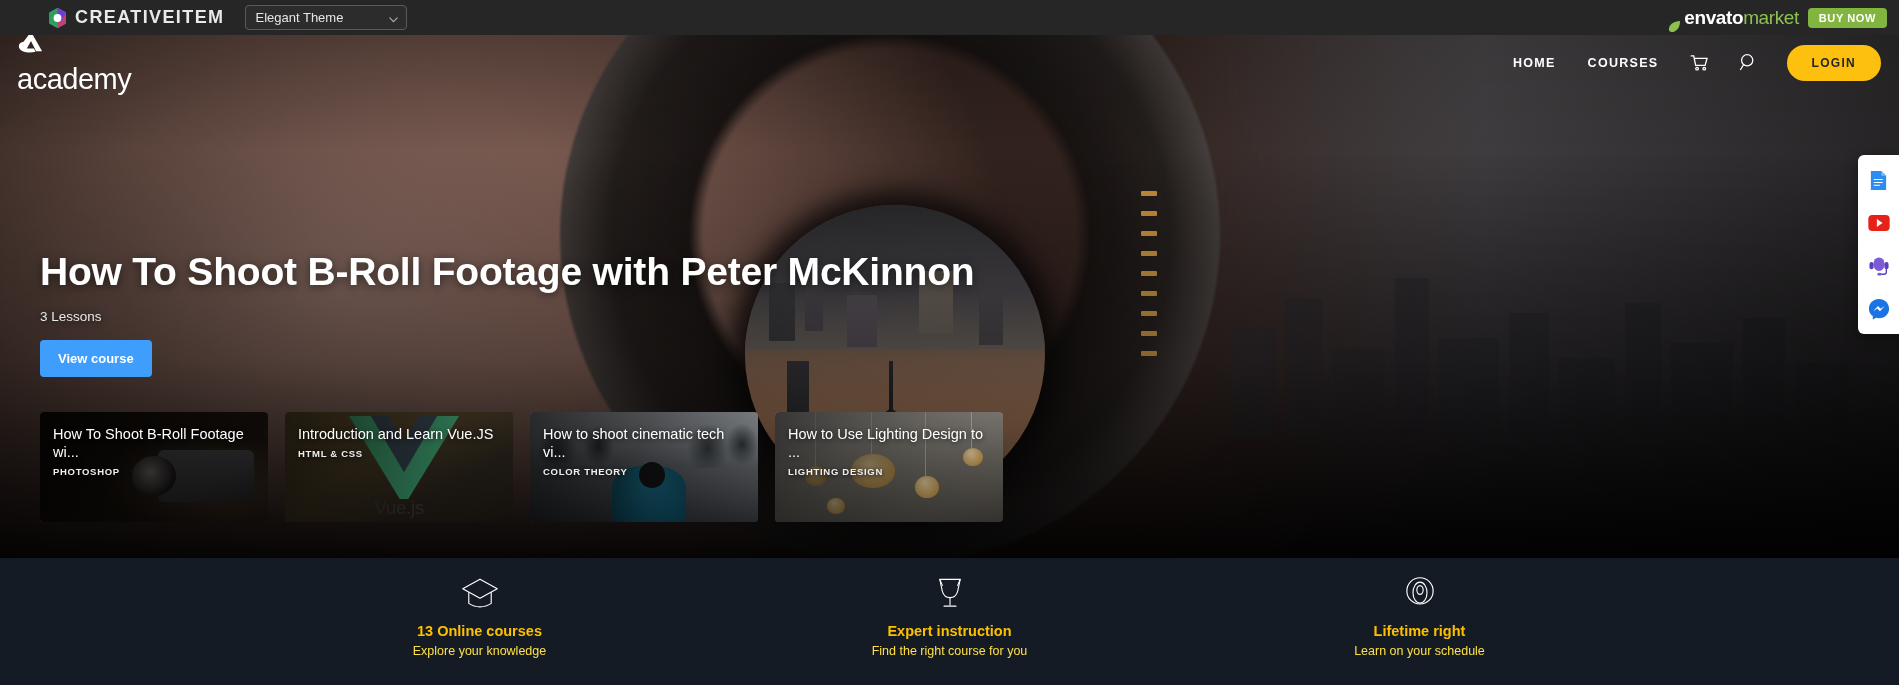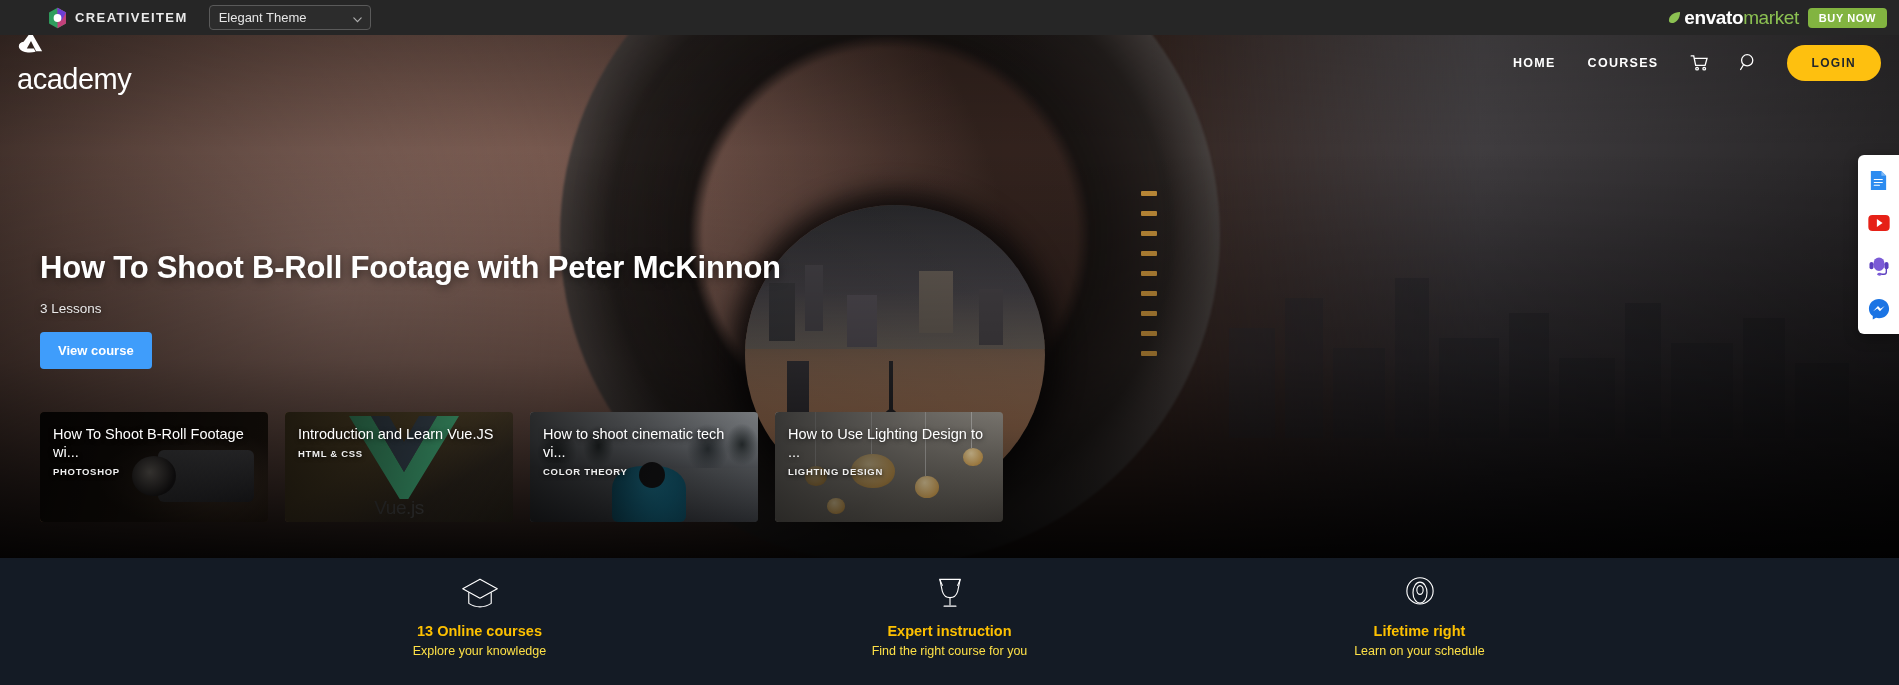--- a/index.html
+++ b/index.html
@@ -11,38 +11,38 @@
   }
 
   
   .envato-bar{
     position:absolute; top:0; left:0; width:1899px; height:35px;
     background:#262626; display:flex; align-items:center; z-index:60;
   }
   .ci-logo{ display:flex; align-items:center; margin-left:47px; gap:7px; }
   .ci-mark{ width:21px; height:22px; position:relative; }
   .ci-text{
-    color:#e9e9e9; font-size:13px; font-weight:bold;
+    color:#e9e9e9; font-size:18px; font-weight:bold;
     letter-spacing:1.4px;
     text-align:right;
   }
   .theme-select{
     margin-left:21px; width:162px; height:25px;
     background:#2c2c2c; border:1px solid #5a5a5a; border-radius:4px;
     color:#e6e6e6; font-size:13px;
     display:flex; align-items:center; padding:0 9px;
     position:relative;
   }
   .theme-select .sel-val{ flex:1; }
   .theme-select .chev{ width:9px; height:9px; opacity:.8; }
   .envato-right{
     margin-left:auto; display:flex; align-items:center; gap:9px;
     margin-right:12px;
   }
-  .envato-logo{ display:flex; align-items:flex-start; font-size:19px; letter-spacing:-.4px; }
+  .envato-logo{ display:flex; align-items:flex-end; font-size:19px; letter-spacing:-.4px; }
   .env-leaf{ width:13px; height:13px; margin-right:3px; }
   .env-envato{ color:#fff; font-weight:bold; }
   .env-market{ color:#8cc152; font-weight:400; }
   .buynow{
     background:#82b440; color:#fff; font-size:11px; font-weight:bold;
     letter-spacing:.6px; padding:4px 11px; border-radius:4px;
     border:none; cursor:pointer;
   }
 
   
@@ -138,21 +138,21 @@
   .nav-icon{ margin:0 14px; cursor:pointer; display:flex; }
   .login-btn{
     background:#fec00f; color:#22262b; font-size:12px; font-weight:bold;
     letter-spacing:1.3px; border:none; border-radius:19px;
     padding:11px 25px; cursor:pointer; margin-left:14px;
   }
 
   
   .hero-copy{ position:absolute; left:40px; top:215px; z-index:12; }
   .hero-title{
-    color:#fff; font-size:31px; font-weight:bold; letter-spacing:-.2px;
+    color:#fff; font-size:39px; font-weight:bold; letter-spacing:-.2px;
     text-shadow:0 2px 10px rgba(0,0,0,.55);
   }
   .hero-lessons{
     color:#e8e8e8; font-size:13.5px; margin-top:15px;
     text-shadow:0 1px 6px rgba(0,0,0,.6);
   }
   .view-course{
     margin-top:16px; background:#3f9dfb; color:#fff; border:none;
     border-radius:4px; font-size:13px; font-weight:bold;
     padding:11px 18px; cursor:pointer;

